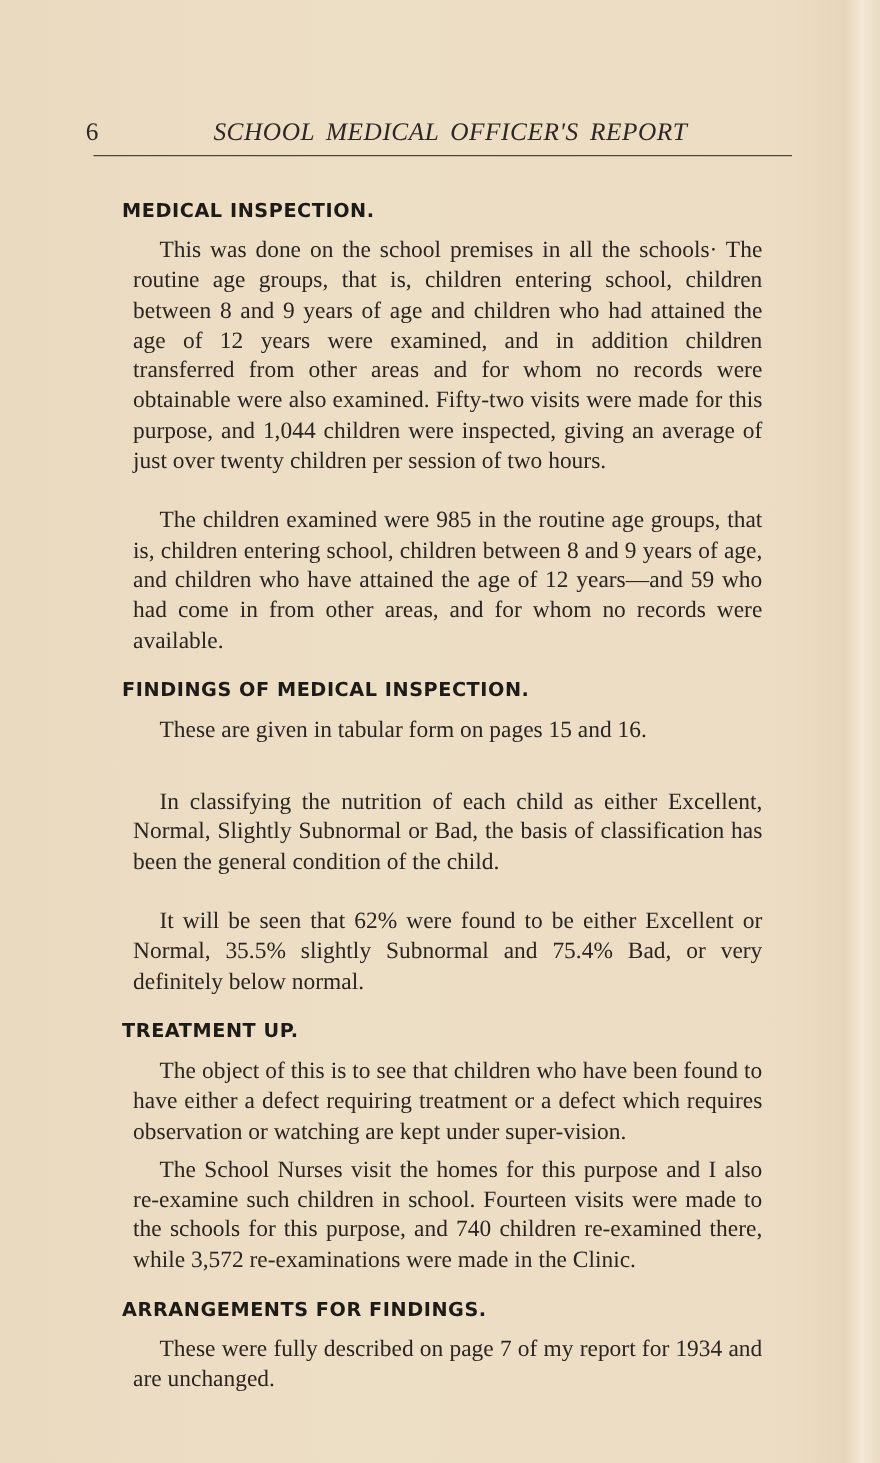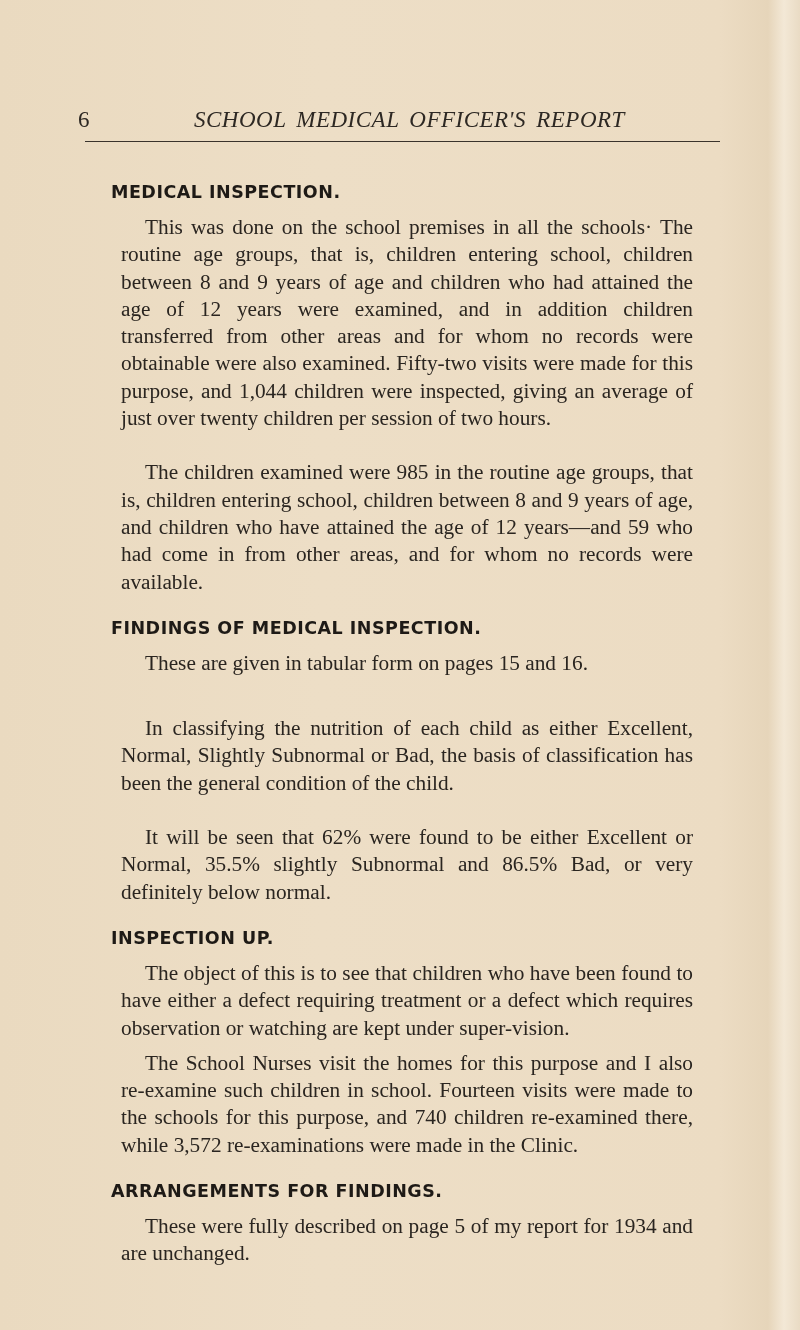--- a/index.html
+++ b/index.html
@@ -100,32 +100,32 @@
 
     <div class="gap"></div>
 
     <section>
       <div class="heading">FINDINGS OF MEDICAL INSPECTION.</div>
       <p class="para">These are given in tabular form on pages 15 and 16.</p>
       <div class="gap"></div>
       <div class="gap"></div>
       <p class="para">In classifying the nutrition of each child as either Excellent, Normal, Slightly Subnormal or Bad, the basis of classification has been the general condition of the child.</p>
       <div class="gap"></div>
-      <p class="para">It will be seen that 62% were found to be either Excellent or Normal, 35.5% slightly Subnormal and 86.5% Bad, or very definitely below normal.</p>
+      <p class="para">It will be seen that 62% were found to be either Excellent or Normal, 35.5% slightly Subnormal and 75.4% Bad, or very definitely below normal.</p>
     </section>
 
     <div class="gap"></div>
 
     <section>
-      <div class="heading">INSPECTION UP.</div>
+      <div class="heading">TREATMENT UP.</div>
       <p class="para">The object of this is to see that children who have been found to have either a defect requiring treatment or a defect which requires observation or watching are kept under super-vision.</p>
       <p class="para">The School Nurses visit the homes for this purpose and I also re-examine such children in school. Fourteen visits were made to the schools for this purpose, and 740 children re-examined there, while 3,572 re-examinations were made in the Clinic.</p>
     </section>
 
     <div class="gap"></div>
 
     <section>
       <div class="heading">ARRANGEMENTS FOR FINDINGS.</div>
-      <p class="para">These were fully described on page 5 of my report for 1934 and are unchanged.</p>
+      <p class="para">These were fully described on page 7 of my report for 1934 and are unchanged.</p>
     </section>
 
   </div>
 </div>
 
 </body></html>

